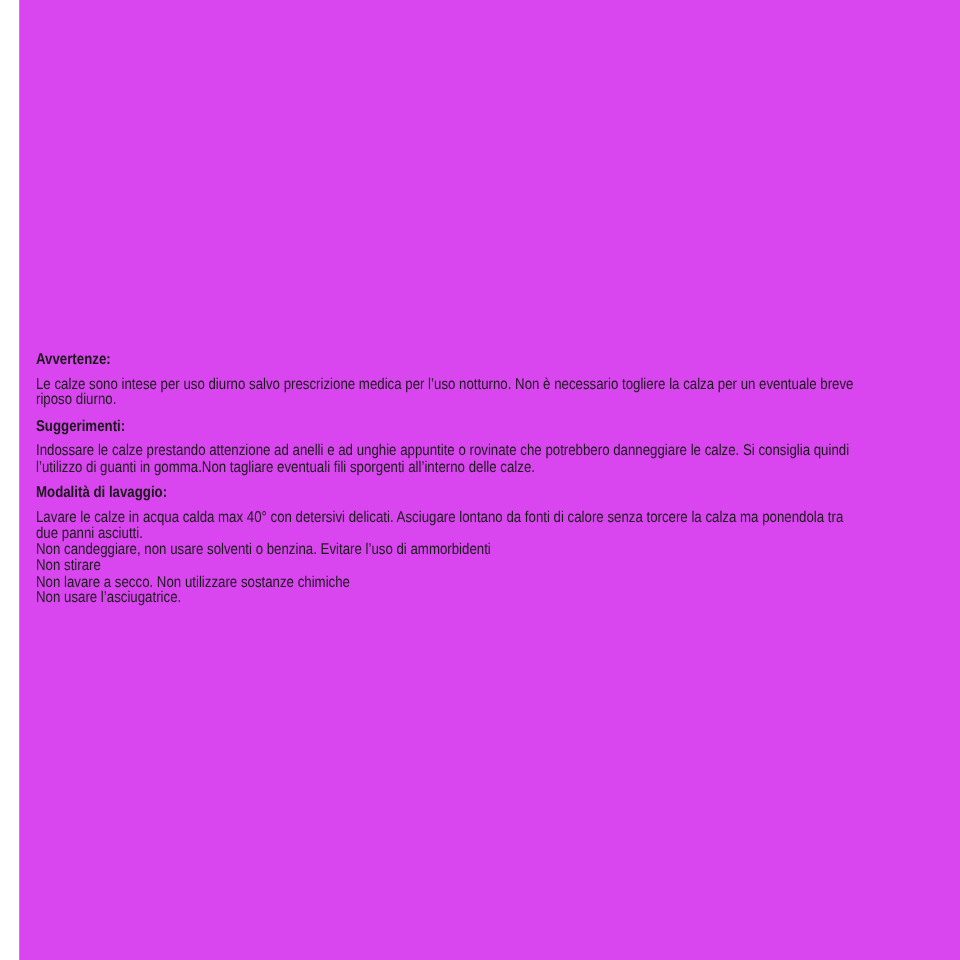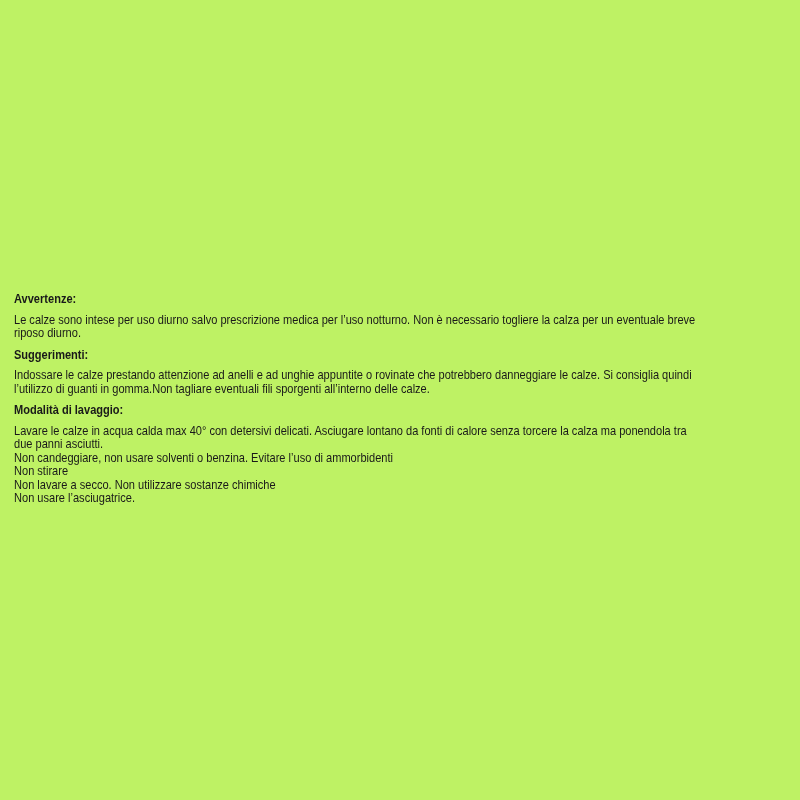--- a/index.html
+++ b/index.html
@@ -12,21 +12,22 @@
     width: 800px;
     height: 800px;
     position: relative;
     overflow: hidden;
     font-family: "Liberation Sans", "DejaVu Sans", sans-serif;
     color: #191919;
   }
   .page {
     position: absolute;
     inset: 0;
-    background: #bef264;
+    background: #d946ef;
+    margin-left: 16px;
   }
   
   .content {
     position: absolute;
     left: 14px;
     top: 292px;
     width: 906px;
     transform: scaleX(0.85);
     transform-origin: 0 0;
     font-size: 13px;

